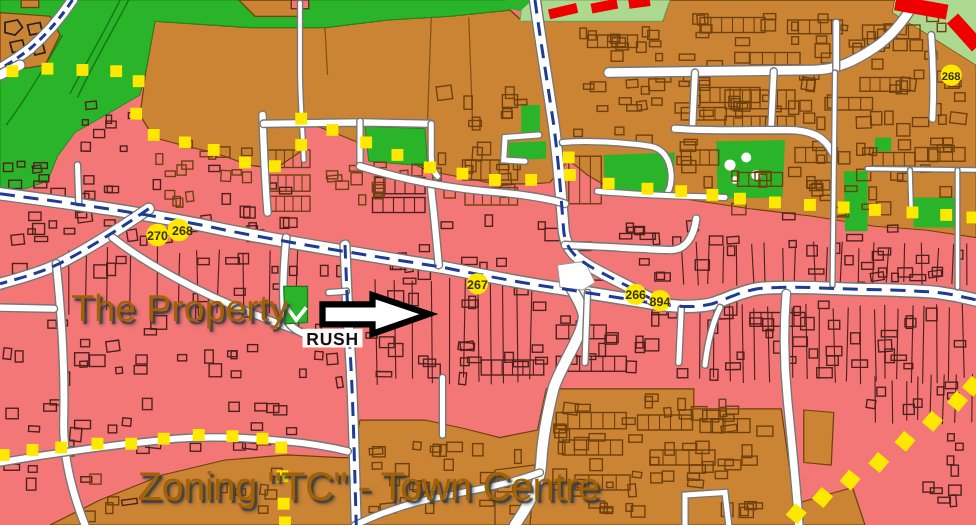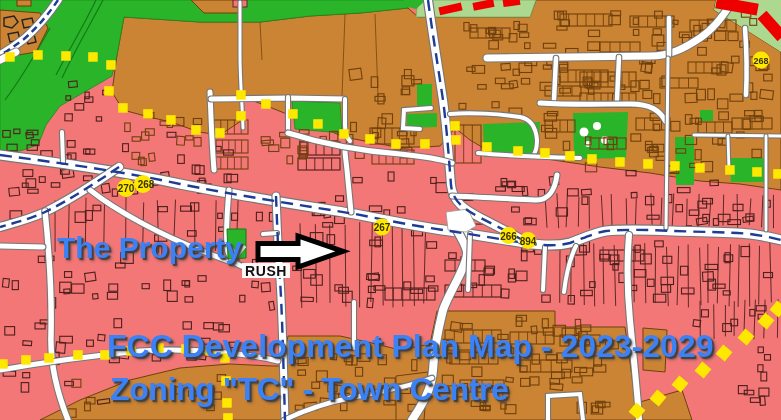--- a/index.html
+++ b/index.html
@@ -1,18 +1,18 @@
 <!DOCTYPE html>
 <html><head>
 <meta charset="utf-8">
 <style>
 html,body{margin:0;padding:0;}
 body{width:781px;height:420px;overflow:hidden;font-family:"Liberation Sans",sans-serif;}
 .wrap{position:relative;width:781px;height:420px;}
-.t{position:absolute;color:#3b82f6;font-weight:bold;white-space:nowrap;
+.t{position:absolute;color:#a16207;font-weight:normal;white-space:nowrap;
    text-shadow:2px 2px 1px rgba(60,60,60,0.9),3px 3px 3px rgba(60,60,60,0.55);}
 </style>
 </head>
 <body>
 <div class="wrap">
 <svg width="781" height="420" viewBox="0 0 781 420">
 
 <rect x="0" y="0" width="781" height="420" fill="#F37777"></rect>
 
 <path d="M124,17 L200,22 L260,22 L310,16 L360,13 L408,8 L418,17 L530,17 L536,0 L716,0 L714,10 740,26 762,40 781,52 L781,190 L740,184 700,181 650,173 600,167 560,161 520,155 487,150 470,140 455,128 440,146 426,147 396,147 370,142 344,137 318,126 294,117 267,106 243,97 244,119 220,135 199,132 171,122 149,117 123,110 112,92 117,55 Z" fill="#CB8434" stroke="#6F400C" stroke-width="1"></path>
@@ -1113,16 +1113,15 @@
 <text x="761" y="64" font-family="Liberation Sans, sans-serif" font-size="9" font-weight="bold" fill="#3a3000" text-anchor="middle">268</text>
 
 <rect x="242" y="263" width="48" height="15" fill="#ffffff" opacity="0.95"></rect>
 <text x="245" y="276" font-family="Liberation Sans, sans-serif" font-size="14" font-weight="bold" fill="#111" letter-spacing="0.6">RUSH</text>
 
 <path d="M258,243.5 L298,243.5 L298,236 L343,251.3 L298,267 L298,259.5 L258,259.5 Z" fill="#ffffff" stroke="#000000" stroke-width="5" stroke-linejoin="miter"></path>
 </svg>
 
 <div class="t" style="left:57px;top:231px;font-size:30px;">The Property</div>
 
-<div class="t" style="left:107px;top:328px;font-size:32px;">FCC Development Plan Map - 2023-2029</div>
 
 <div class="t" style="left:110px;top:371px;font-size:32px;letter-spacing:-0.4px;">Zoning "TC" - Town Centre</div>
 </div>
 
 </body></html>

